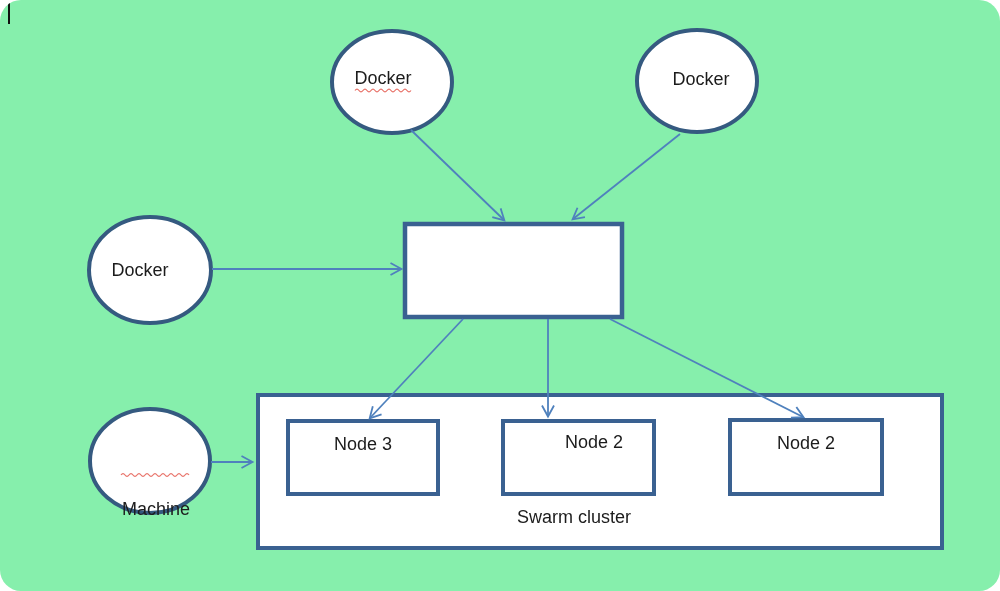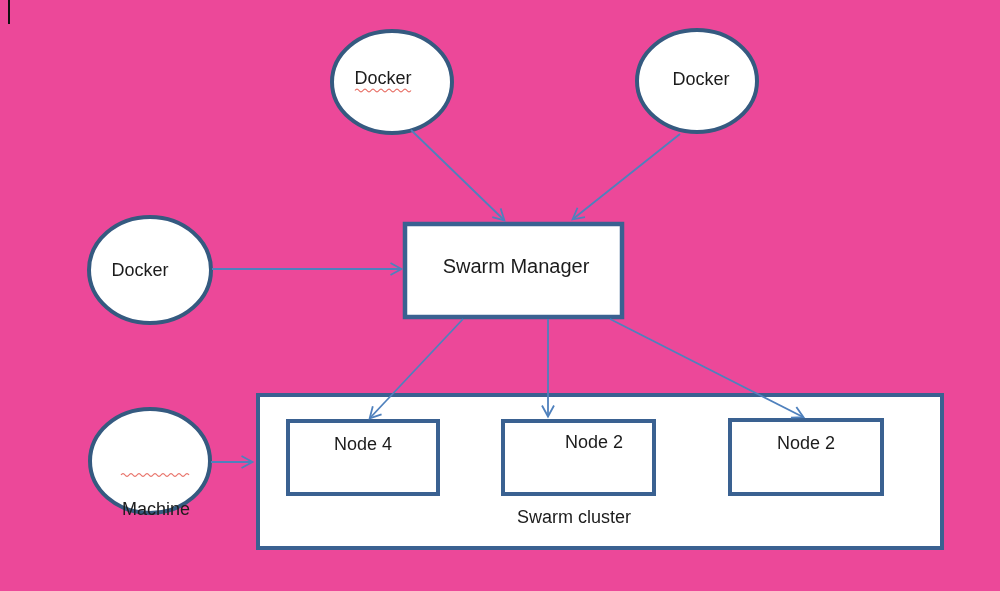--- a/index.html
+++ b/index.html
@@ -1,18 +1,19 @@
 <!DOCTYPE html>
 <html><head>
 <meta charset="utf-8">
 <style>
   html,body{margin:0;padding:0;background:#ffffff;}
   #stage{
-    position:relative;width:1000px;height:591px;background:#ec4899;overflow:hidden;
+    position:relative;width:1000px;height:591px;background:#86efac;overflow:hidden;
     font-family:"Liberation Sans", sans-serif;
+    border-radius:21px;
   }
   #diagram-svg{position:absolute;left:0;top:0;}
   .lbl{
     position:absolute;transform:translate(-50%,-50%);
     white-space:nowrap;color:#1c1c1c;font-size:18px;line-height:1.1;
   }
   .lbl.big{font-size:20px;}
   .cursor-bar{position:absolute;left:8px;top:0;width:2px;height:24px;background:#111;}
 </style>
 </head>
@@ -49,19 +50,18 @@
     <line x1="211" y1="462" x2="252" y2="462" stroke="#4f81bd" stroke-width="1.8" marker-end="url(#openArrow)"></line>
 
     <path d="M355 90.5 q2 -2.8 4 0 t4 0 t4 0 t4 0 t4 0 t4 0 t4 0 t4 0 t4 0 t4 0 t4 0 t4 0 t4 0 t4 0" fill="none" stroke="#e8736a" stroke-width="1.2"></path>
     <path d="M121 475 q2 -2.8 4 0 t4 0 t4 0 t4 0 t4 0 t4 0 t4 0 t4 0 t4 0 t4 0 t4 0 t4 0 t4 0 t4 0 t4 0 t4 0 t4 0" fill="none" stroke="#e8736a" stroke-width="1.2"></path>
   </svg>
 
   <div class="lbl" style="left:383px;top:79px;">Docker</div>
   <div class="lbl" style="left:701px;top:80px;">Docker</div>
   <div class="lbl" style="left:140px;top:271px;">Docker</div>
   <div class="lbl" style="left:156px;top:463px;margin-top:47px;">Machine</div>
-  <div class="lbl big" style="left:516px;top:266px;">Swarm Manager</div>
-  <div class="lbl" style="left:363px;top:445px;">Node 4</div>
+  <div class="lbl" style="left:363px;top:445px;">Node 3</div>
   <div class="lbl" style="left:594px;top:443px;">Node 2</div>
   <div class="lbl" style="left:806px;top:444px;">Node 2</div>
   <div class="lbl" style="left:574px;top:518px;">Swarm cluster</div>
 
 </div>
 
 </body></html>

